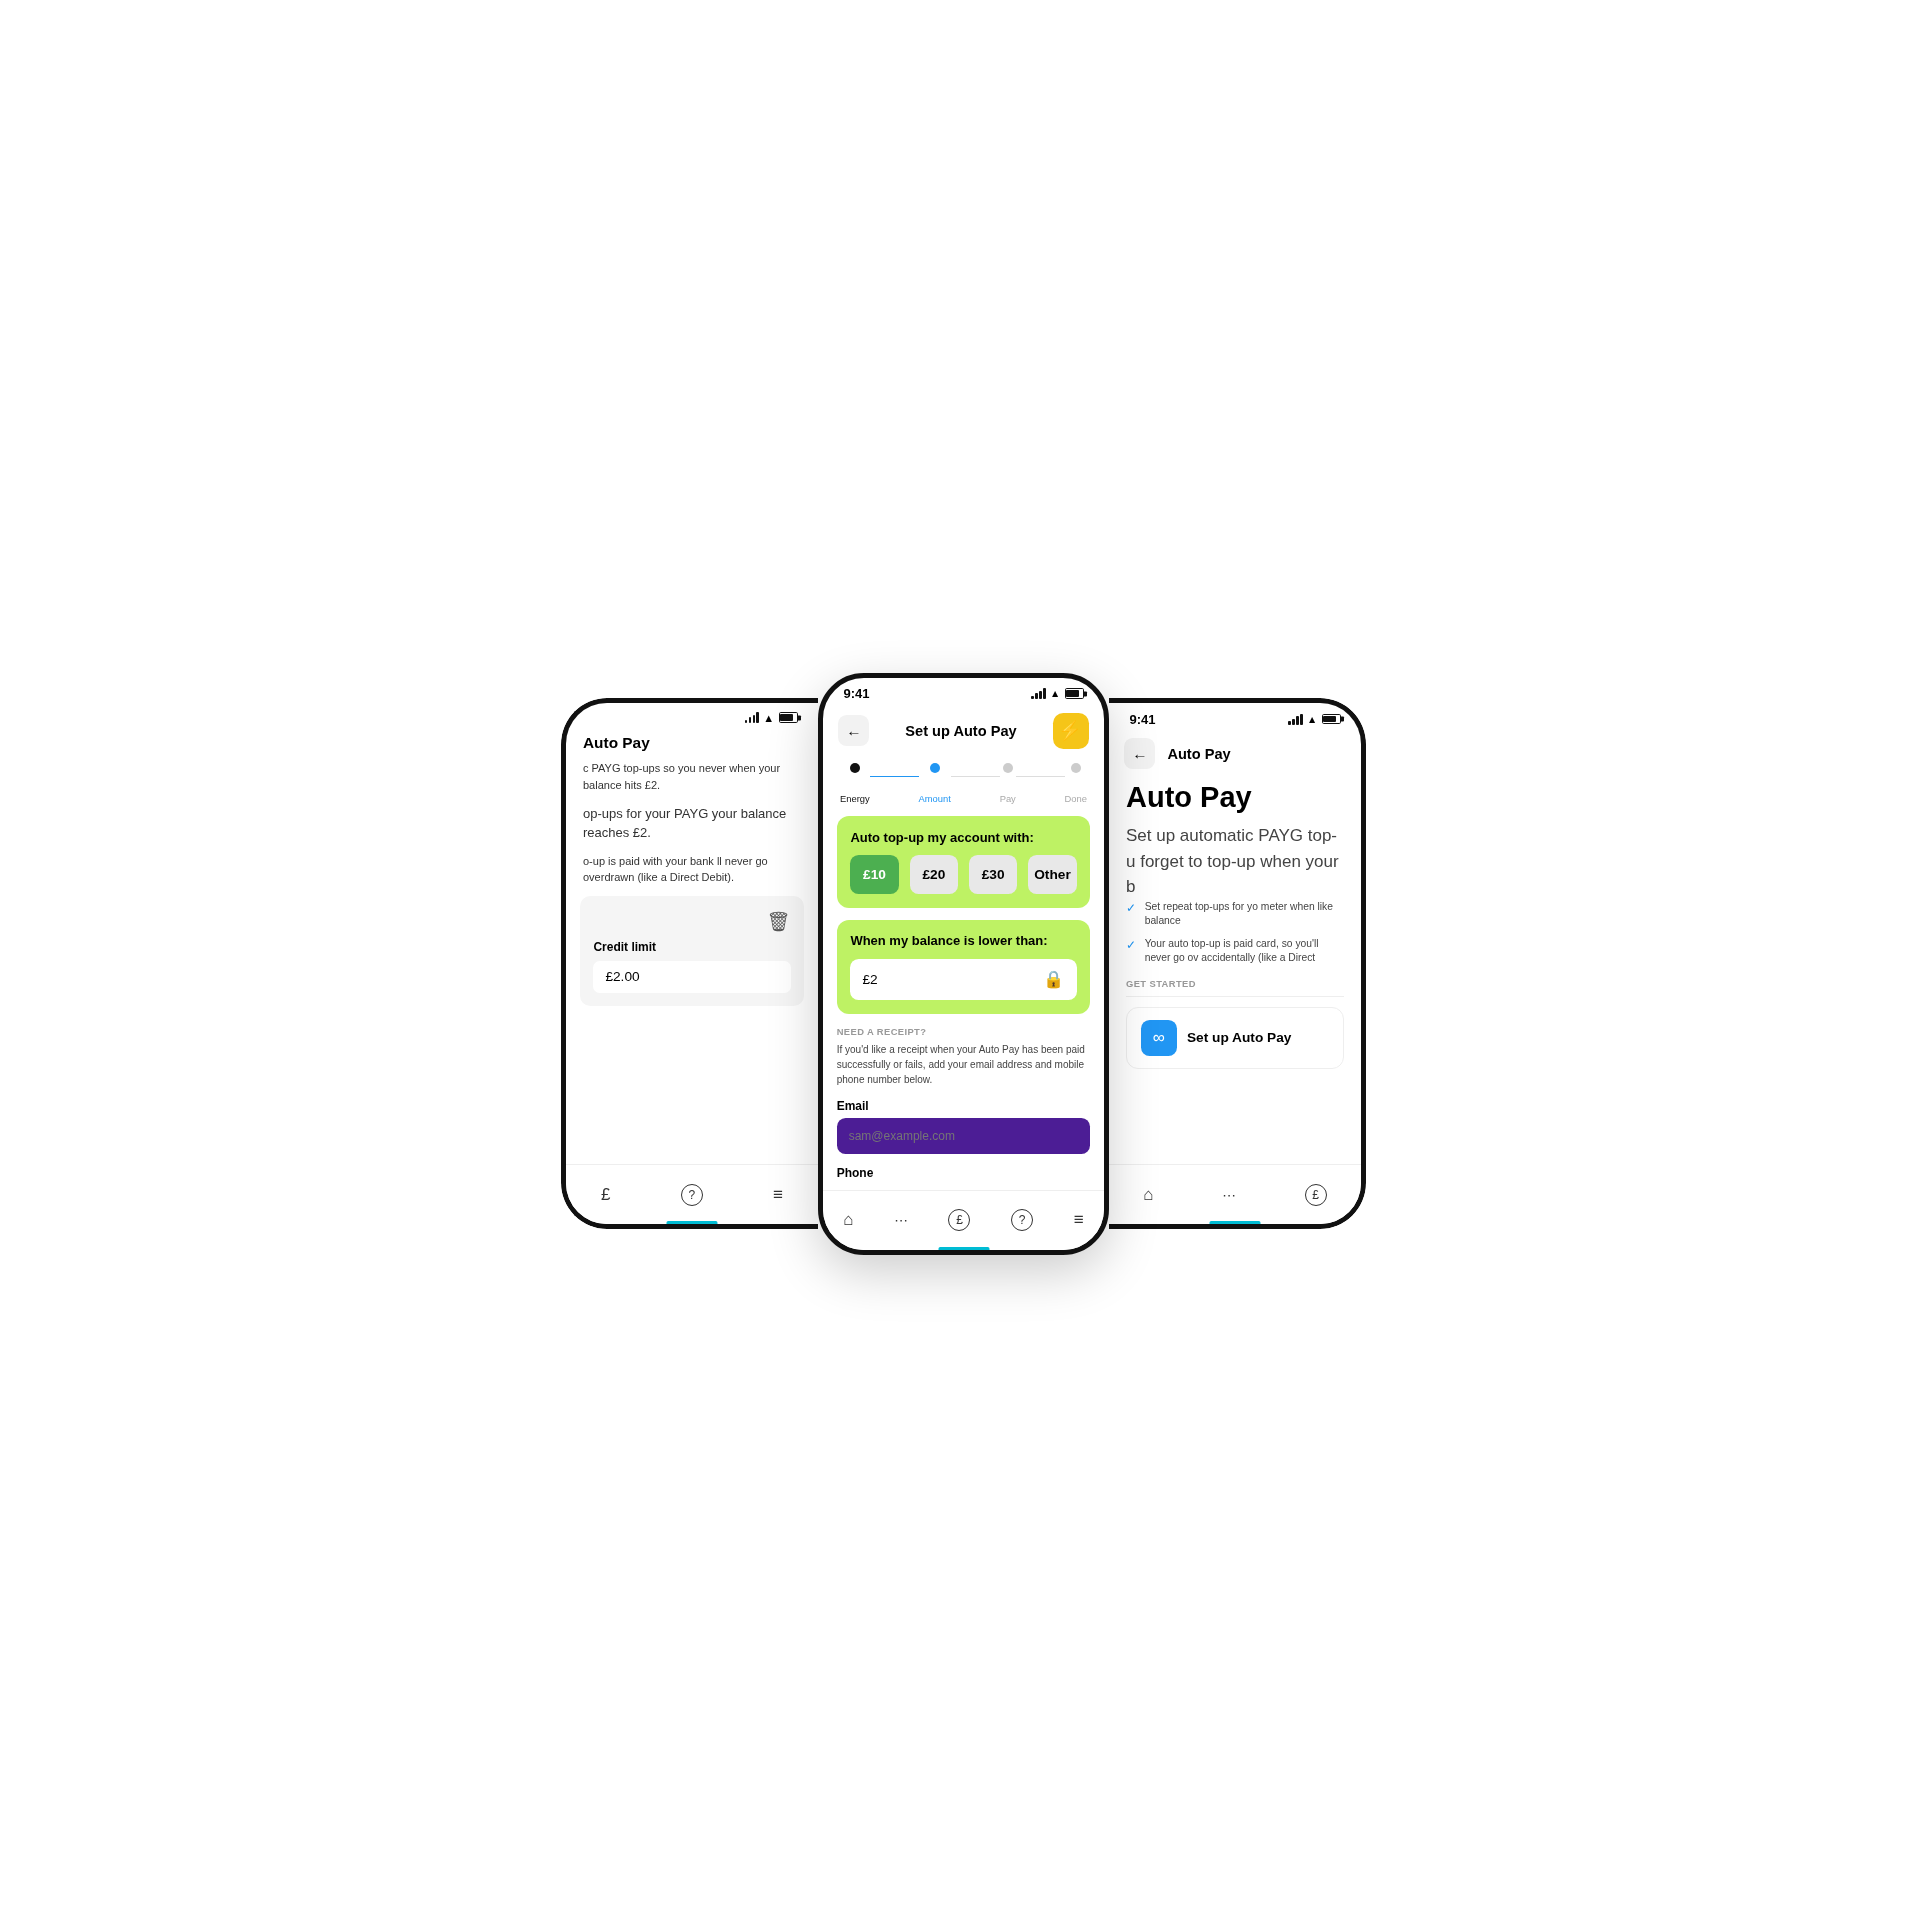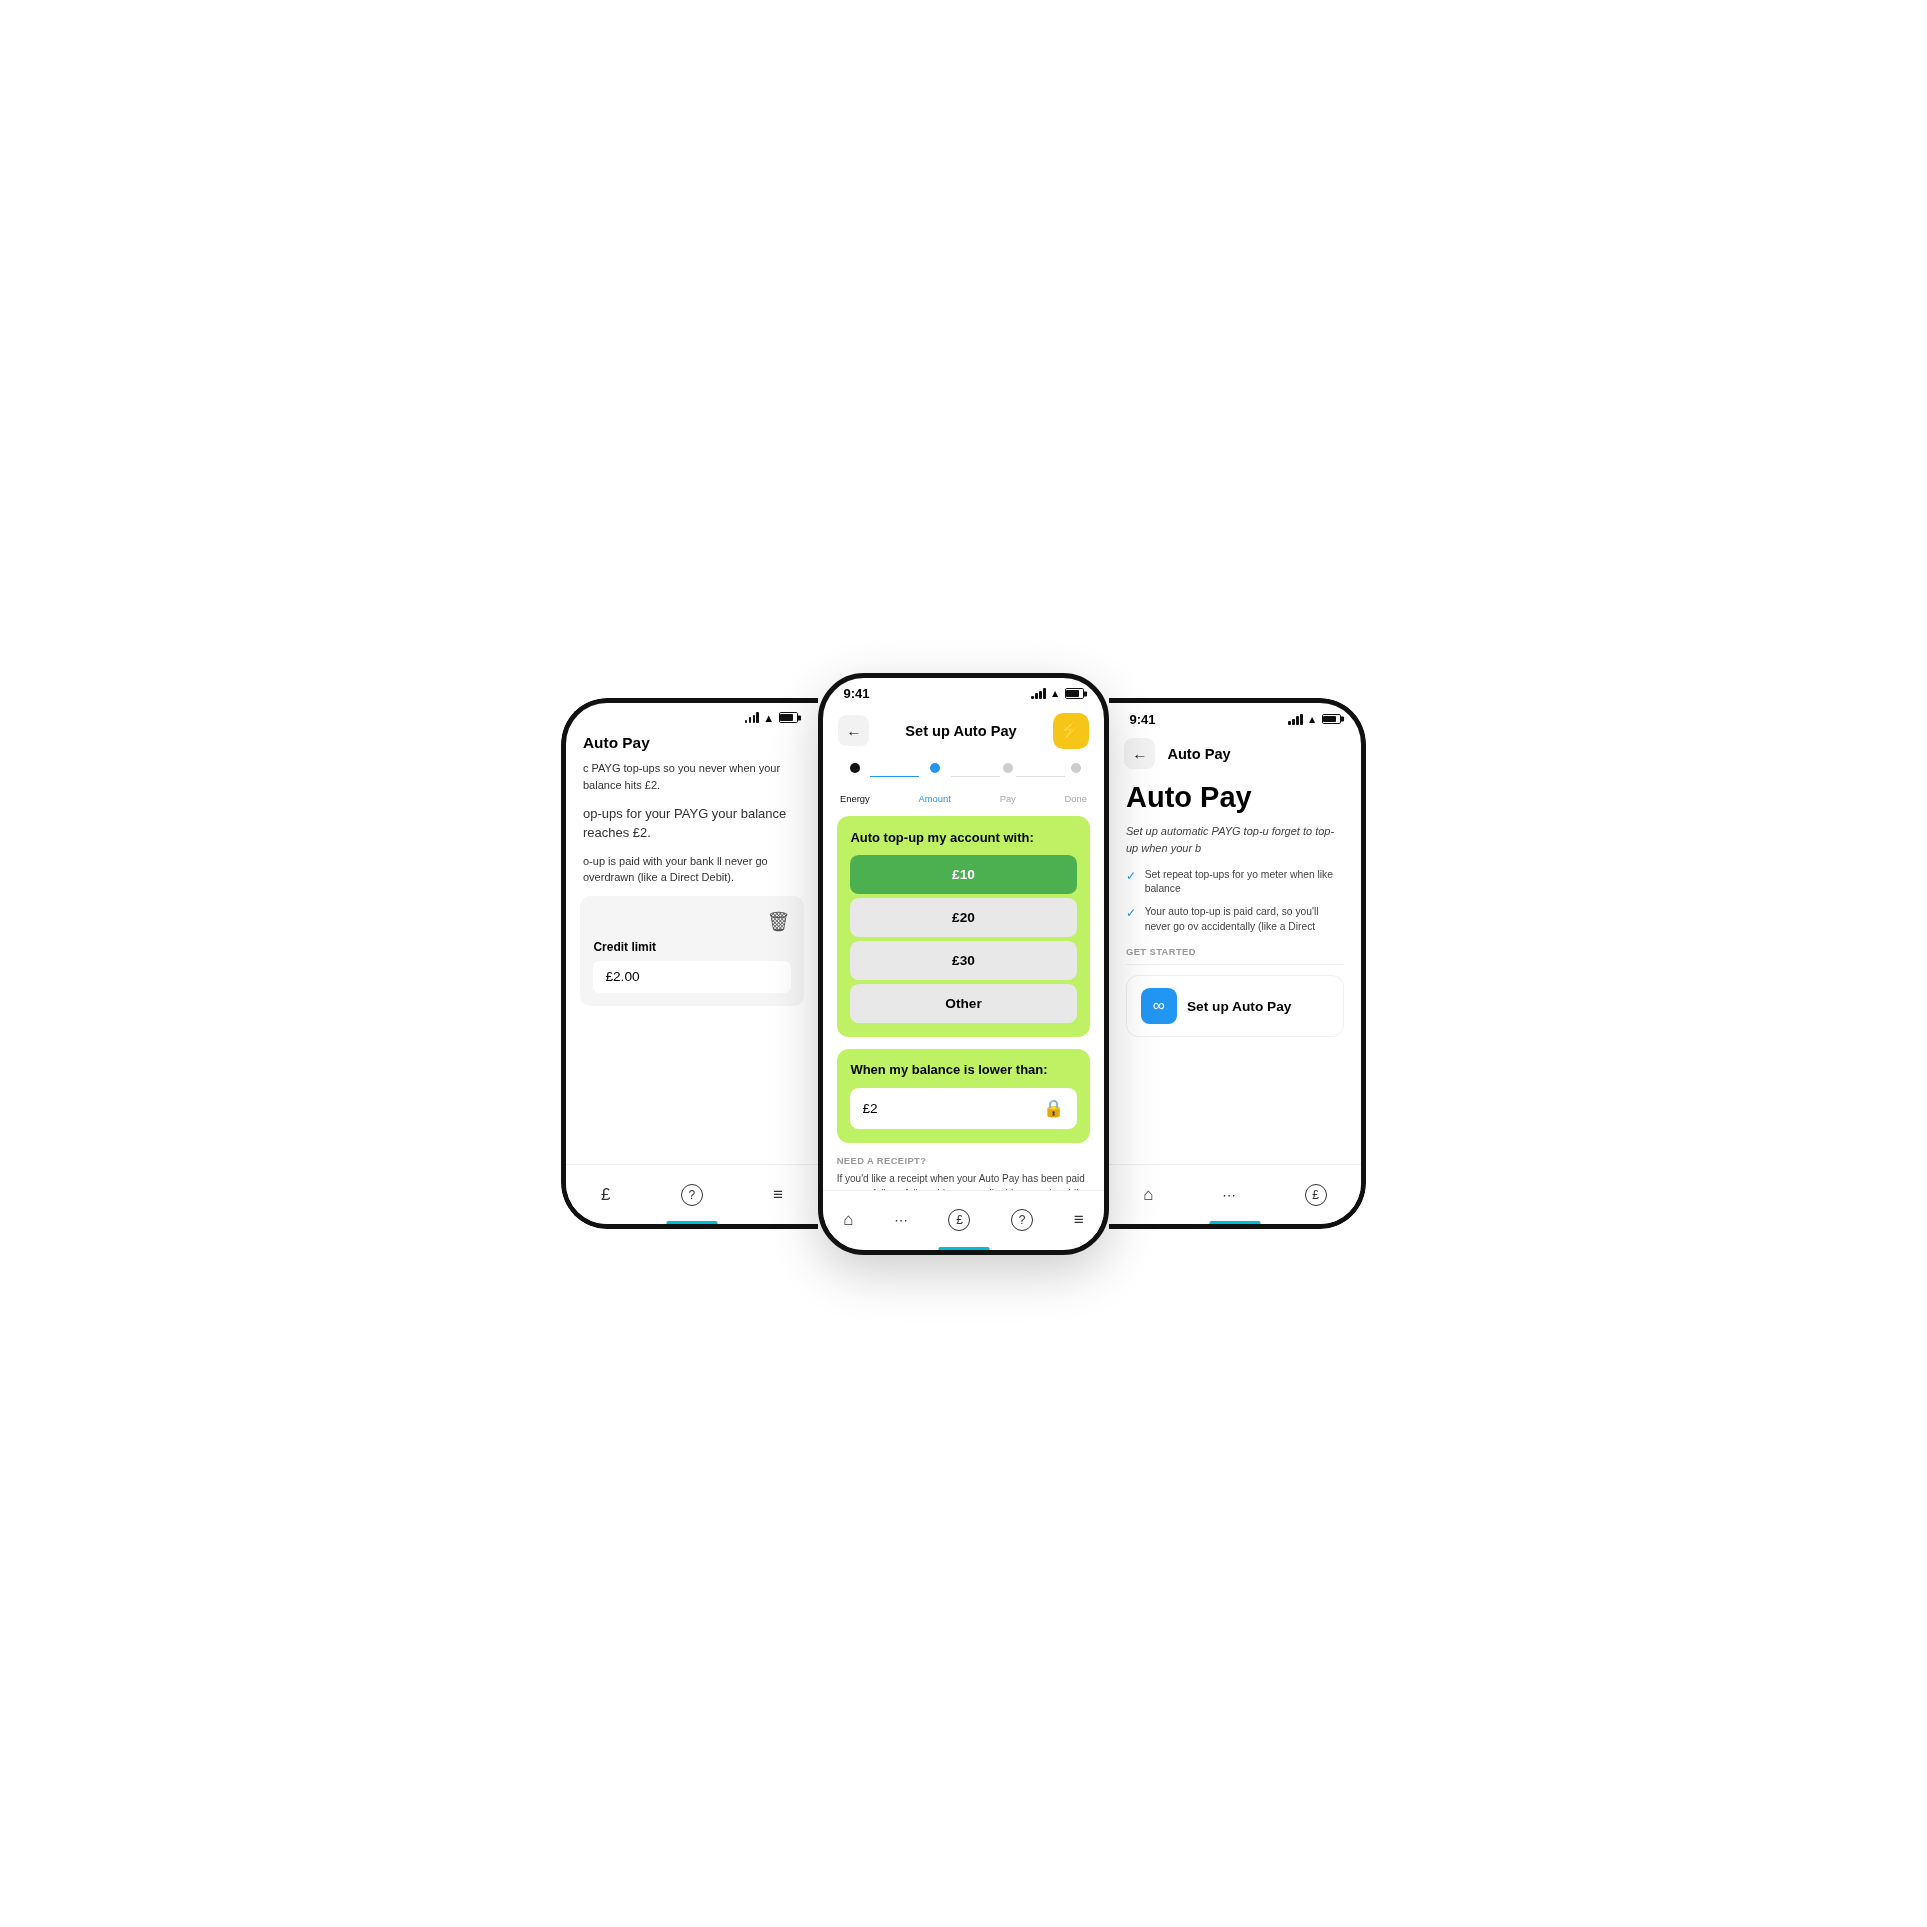--- a/index.html
+++ b/index.html
@@ -262,22 +262,21 @@
       margin: 0 13.7px 12px;
       padding: 13.7px;
     }
     .card-section-title {
       font-size: 13px;
       font-weight: 700;
       margin-bottom: 10.3px;
     }
     .amount-options {
       display: flex;
-      gap: 4px;
-      flex-direction: column;
+      gap: 11px;
     }
     .amount-btn {
       flex: 1;
       padding: 12px 5.1px;
       border-radius: 8.6px;
       border: none;
       background: #e8e8e8;
       font-size: 13.7px;
       font-weight: 600;
       cursor: pointer;
@@ -354,25 +353,23 @@
     }
     .right-body {
       padding: 3.4px 17px;
     }
     .right-main-title {
       font-size: 29px;
       font-weight: 800;
       margin-bottom: 8.6px;
     }
     .right-desc {
-      font-size: 11px;
+      font-size: 17px;
       color: #444;
       line-height: 1.5;
-      margin-bottom: 12px;
-      font-style: italic;
     }
     .check-item {
       display: flex;
       gap: 8.6px;
       margin-bottom: 8.6px;
       font-size: 10.3px;
       color: #444;
       line-height: 1.4;
     }
     .check-mark { color: #2196f3; font-size: 12px; flex-shrink: 0; }

